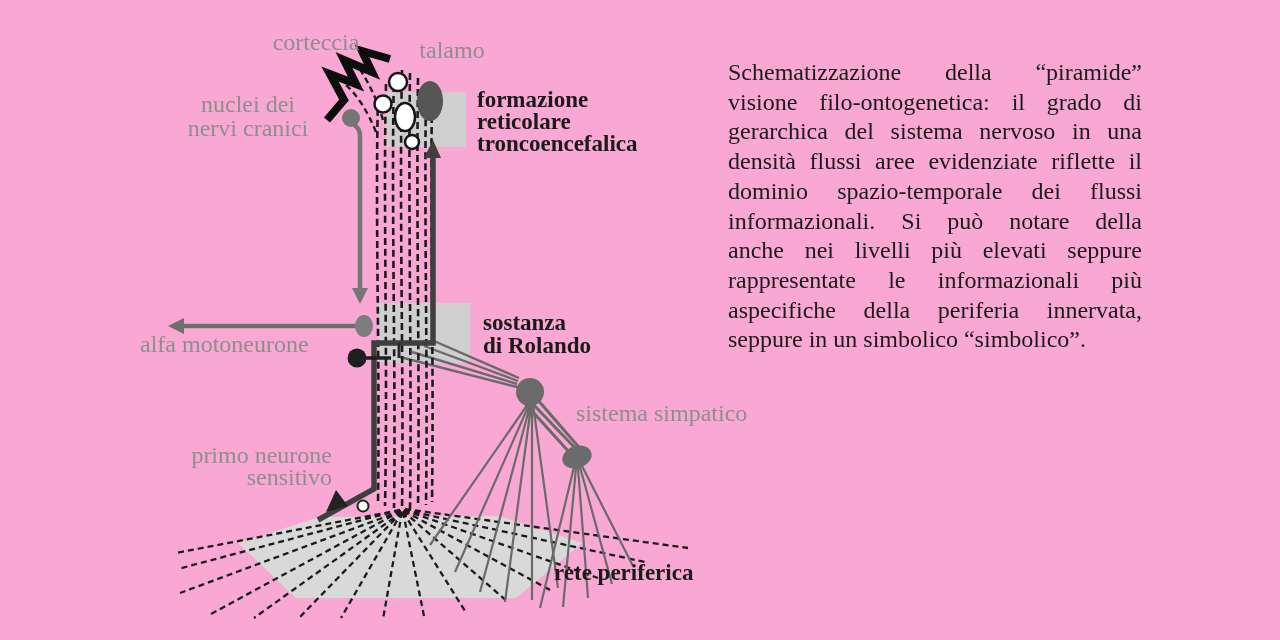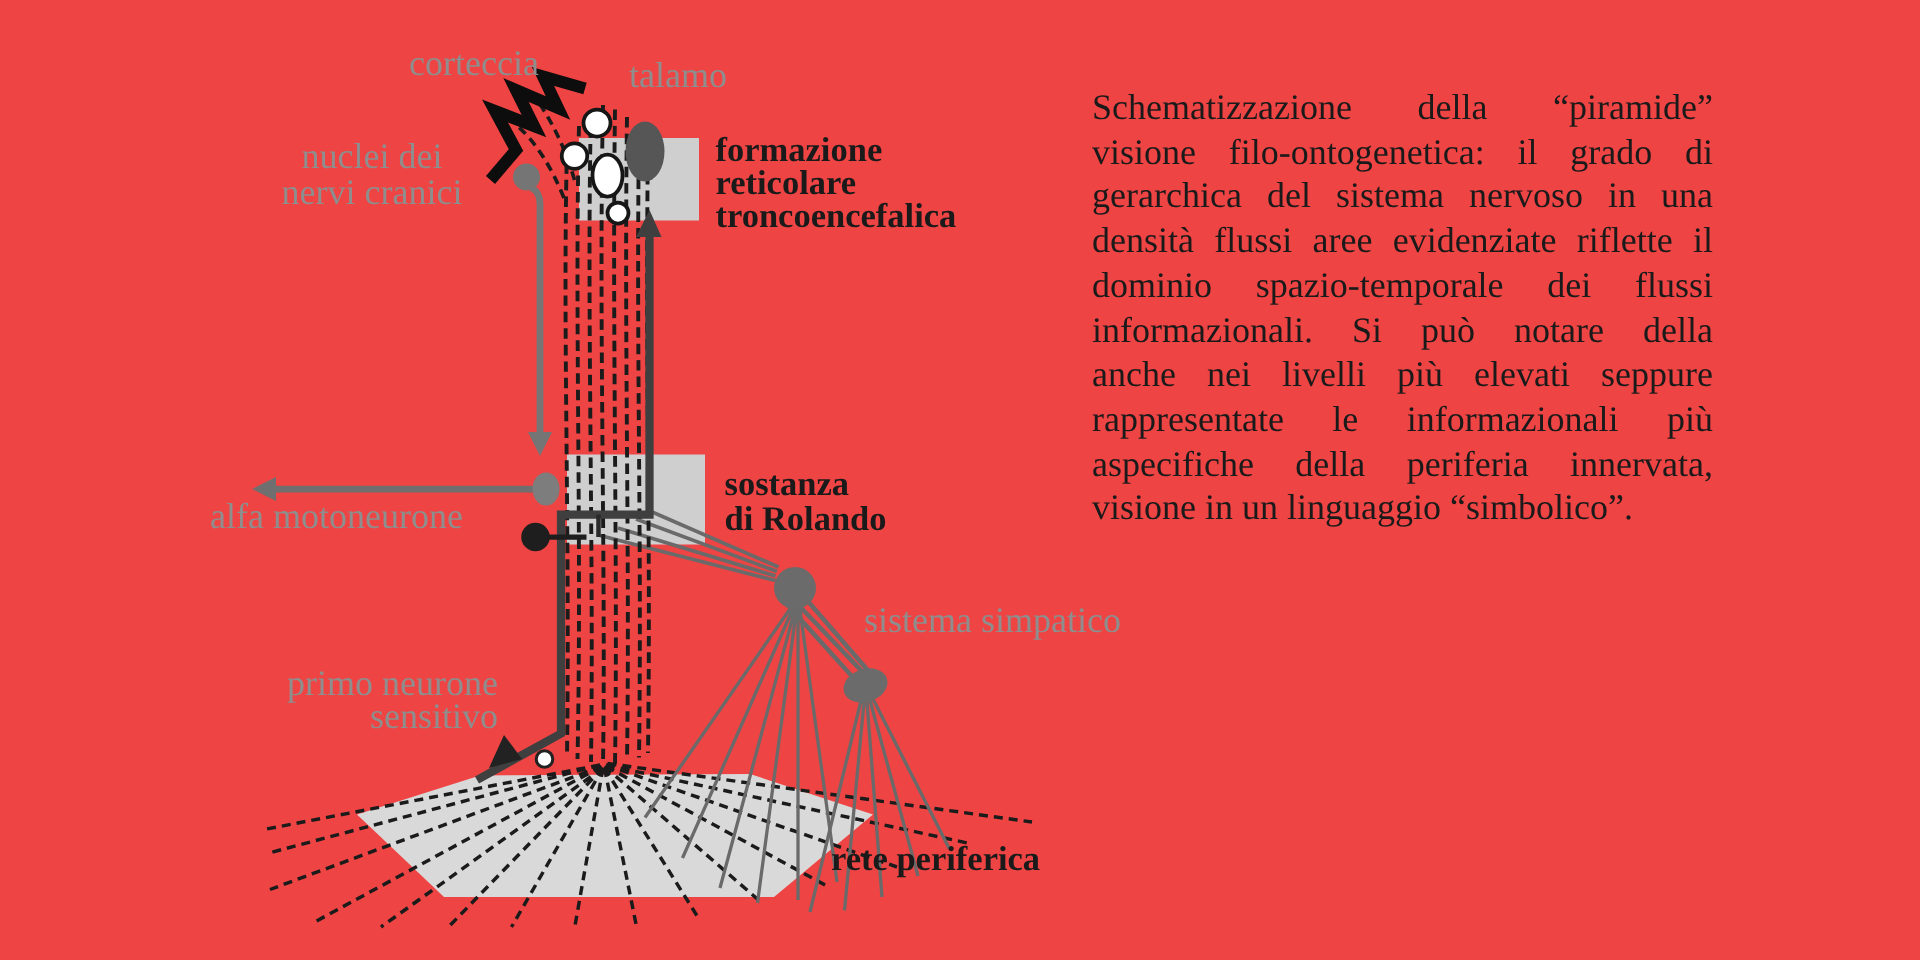--- a/index.html
+++ b/index.html
@@ -1,19 +1,19 @@
 <!DOCTYPE html>
 <html><head>
 <meta charset="utf-8">
 <style>
   html,body{margin:0;padding:0;background:#ffffff;}
   .stage{
     position:relative;
     width:1280px;height:640px;
-    background:#ef4444;
+    background:#f9a8d4;
     overflow:hidden;
     font-family:"Liberation Serif", serif;
   }
   .diagram-svg{position:absolute;left:0;top:0;}
   .caption{
     position:absolute;
     left:728px;top:58px;width:414px;
     font-family:"Liberation Serif", serif;
     font-size:24px;line-height:29.7px;
     color:#1a1a1a;
@@ -106,15 +106,15 @@
   <div class="caption" id="caption">
       <div class="cap-line">Schematizzazione della “piramide”</div>
       <div class="cap-line">visione filo-ontogenetica: il grado di</div>
       <div class="cap-line">gerarchica del sistema nervoso in una</div>
       <div class="cap-line">densità flussi aree evidenziate riflette il</div>
       <div class="cap-line">dominio spazio-temporale dei flussi</div>
       <div class="cap-line">informazionali. Si può notare della</div>
       <div class="cap-line">anche nei livelli più elevati seppure</div>
       <div class="cap-line">rappresentate le informazionali più</div>
       <div class="cap-line">aspecifiche della periferia innervata,</div>
-      <div class="cap-line last">visione in un linguaggio “simbolico”.</div>
+      <div class="cap-line last">seppure in un simbolico “simbolico”.</div>
     </div>
 </div>
 
 </body></html>

